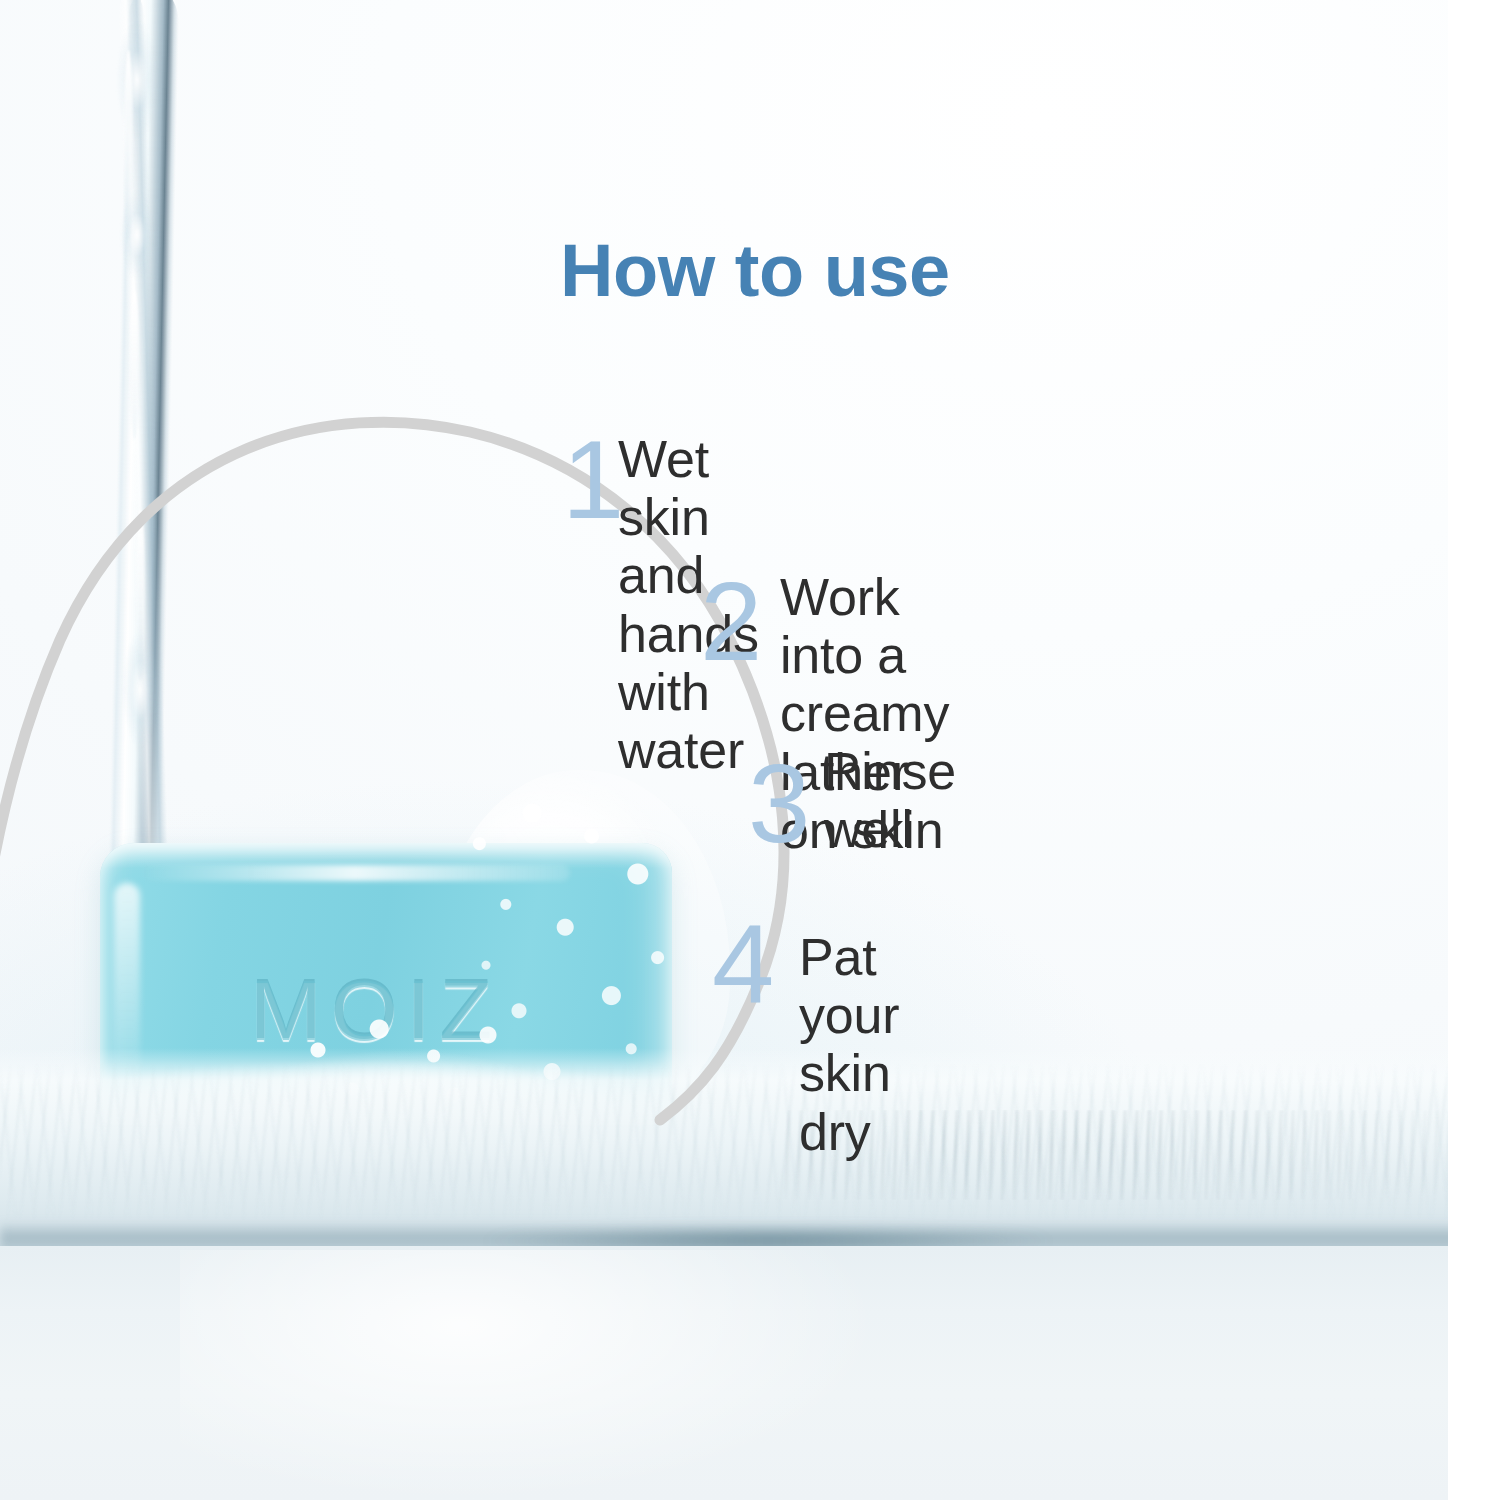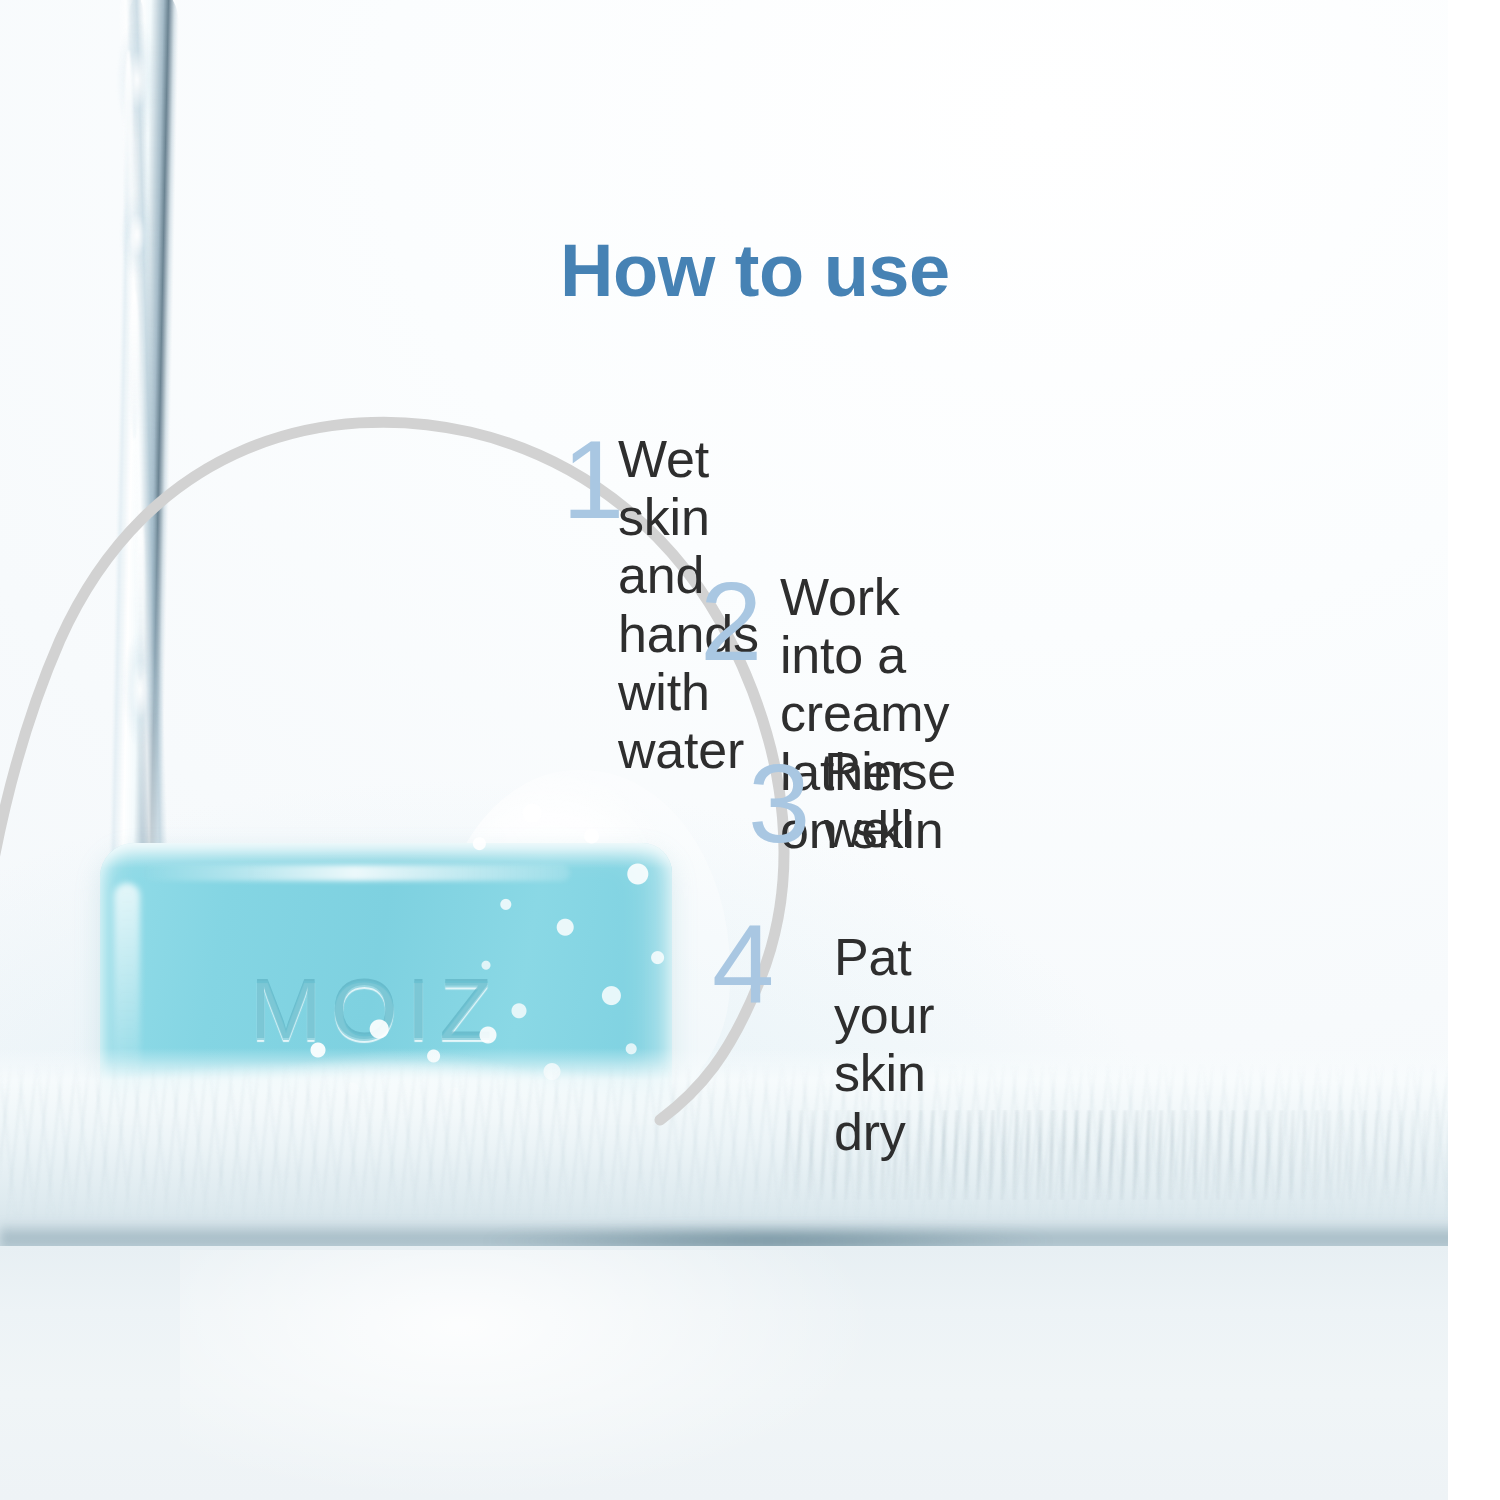--- a/index.html
+++ b/index.html
@@ -249,21 +249,21 @@
   .s1 .num{left:562px;top:424px;}
   .s1 .txt{left:618px;top:430px;}
 
   .s2 .num{left:700px;top:566px;}
   .s2 .txt{left:780px;top:568px;}
 
   .s3 .num{left:748px;top:748px;}
   .s3 .txt{left:824px;top:742px;}
 
   .s4 .num{left:712px;top:908px;}
-  .s4 .txt{left:834px;top:928px;}
+  .s4 .txt{left:799px;top:928px;}
 </style>
 </head>
 <body>
 
 <div id="stage">
 
   <div class="photo">
     <div class="amb"></div>
 
     <div class="stream">

